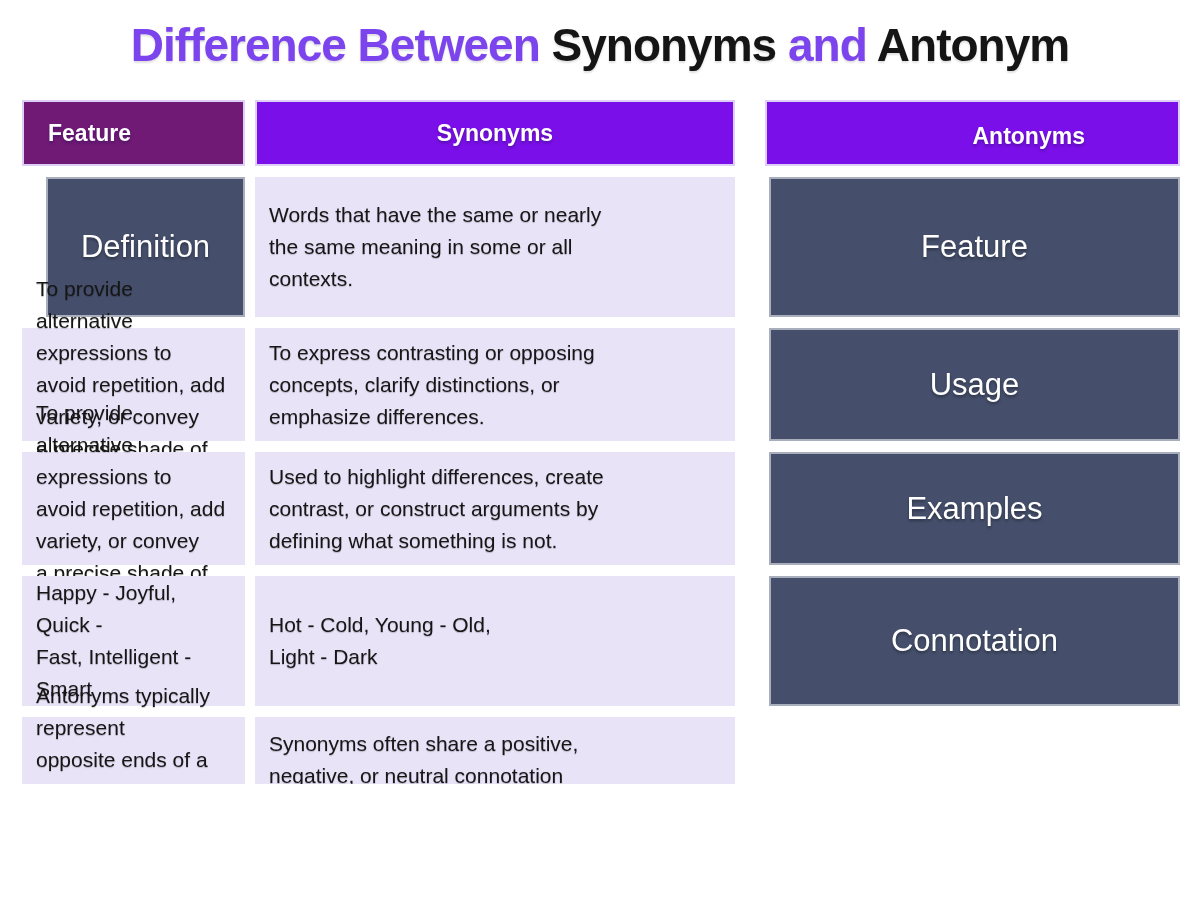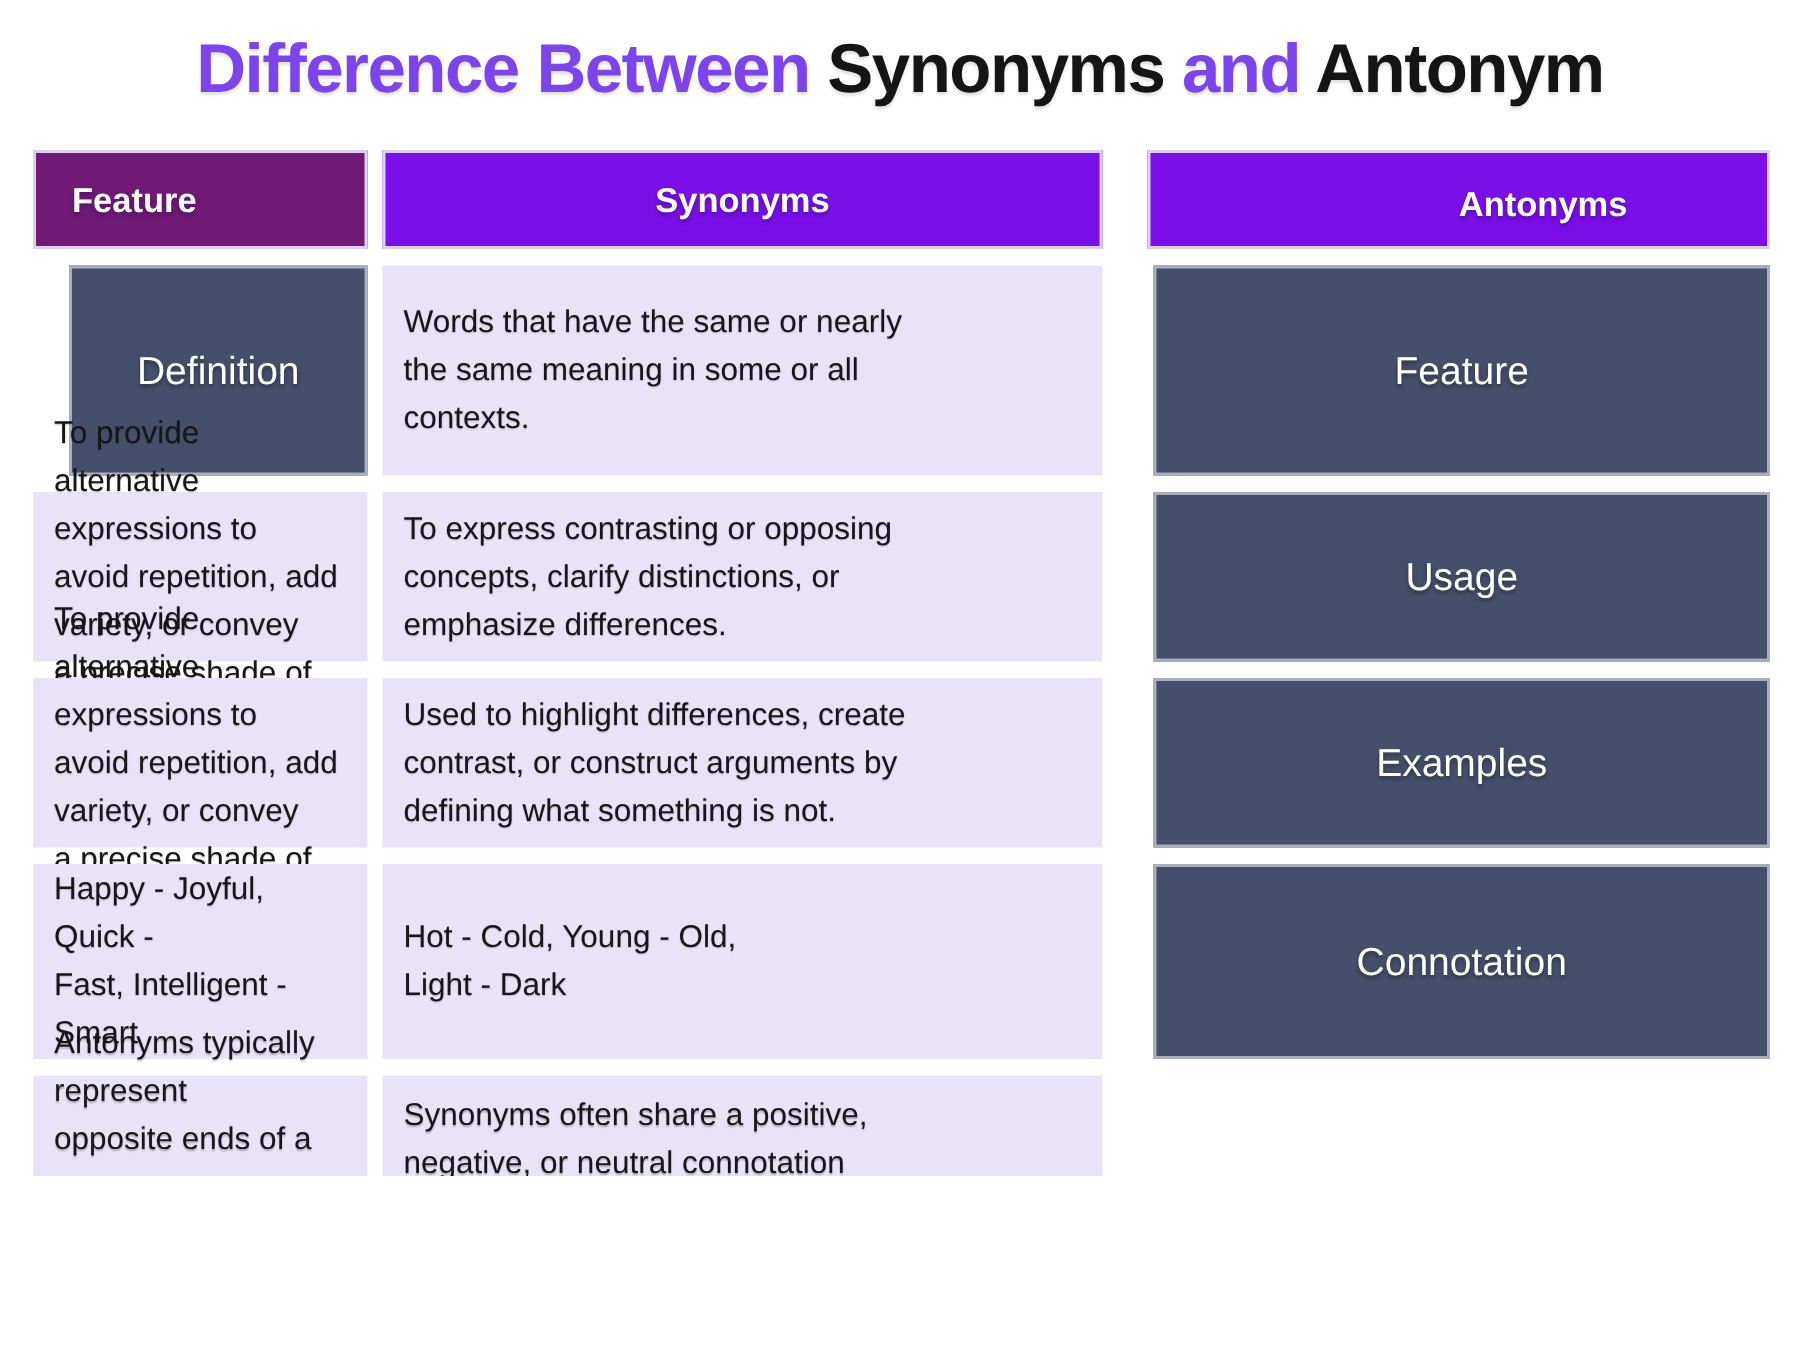--- a/index.html
+++ b/index.html
@@ -33,21 +33,21 @@
   .ant-wrap {
     display:block; margin-top:18px; width:100px;
     text-align:center; line-height:33px; transform:translateX(50px);
     word-break:normal;
   }
 
   .lc {
     box-sizing:border-box; border:2px solid #a9aebd;
     background:#454F6B; color:#ffffff;
     display:flex; align-items:center; justify-content:center;
-    font-size:26px; text-shadow:0 2px 3px rgba(0,0,0,0.35);margin-left:24px;
+    font-size:31px; text-shadow:0 2px 3px rgba(0,0,0,0.35);margin-left:24px;
   }
 
   .cc {
     box-sizing:border-box; background:#E9E3F8;
     display:flex; align-items:center;
     padding:8px 10px 8px 14px;
     font-size:21px; line-height:32px; color:#161616;
     white-space:pre-line;
     text-shadow:0 1px 1px rgba(0,0,0,0.22);
   }

